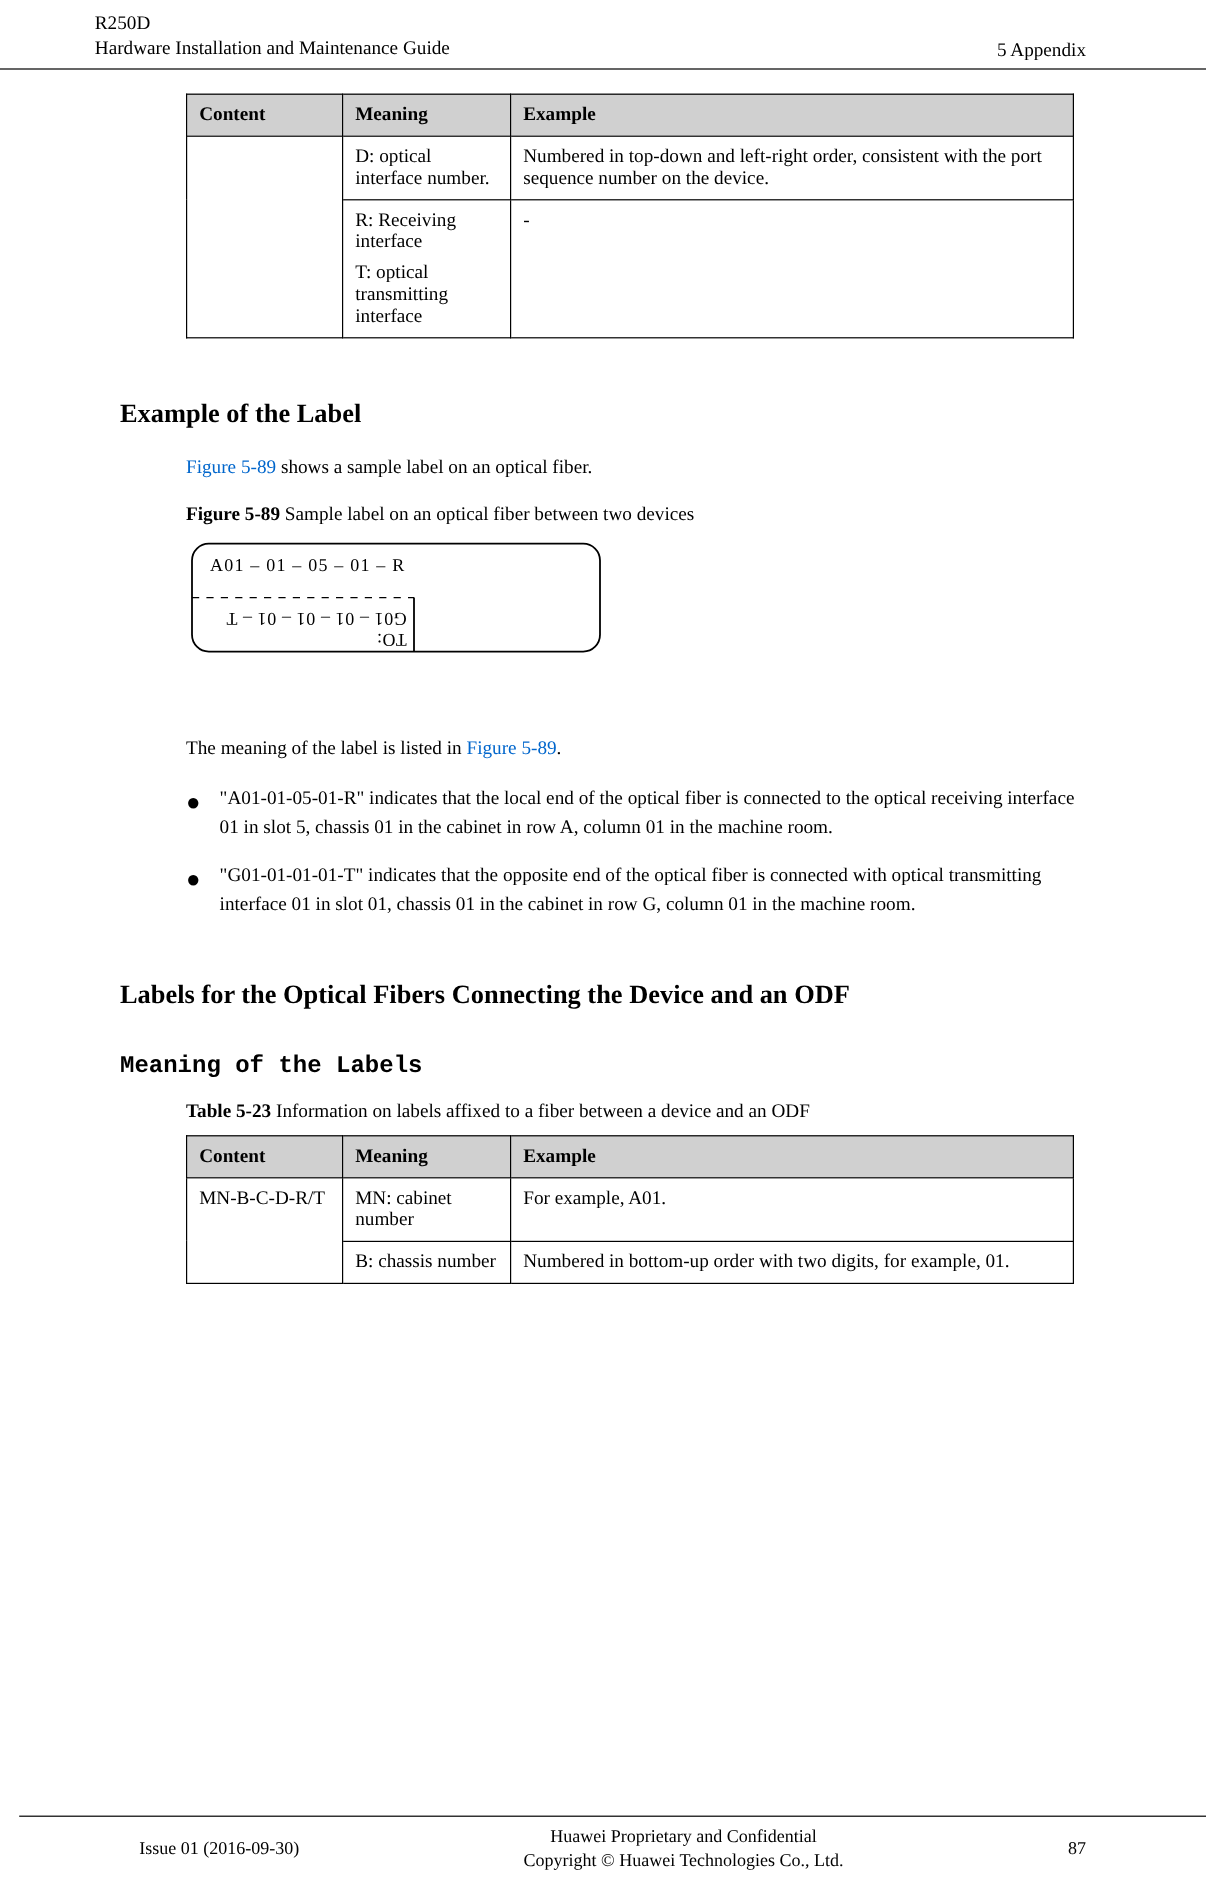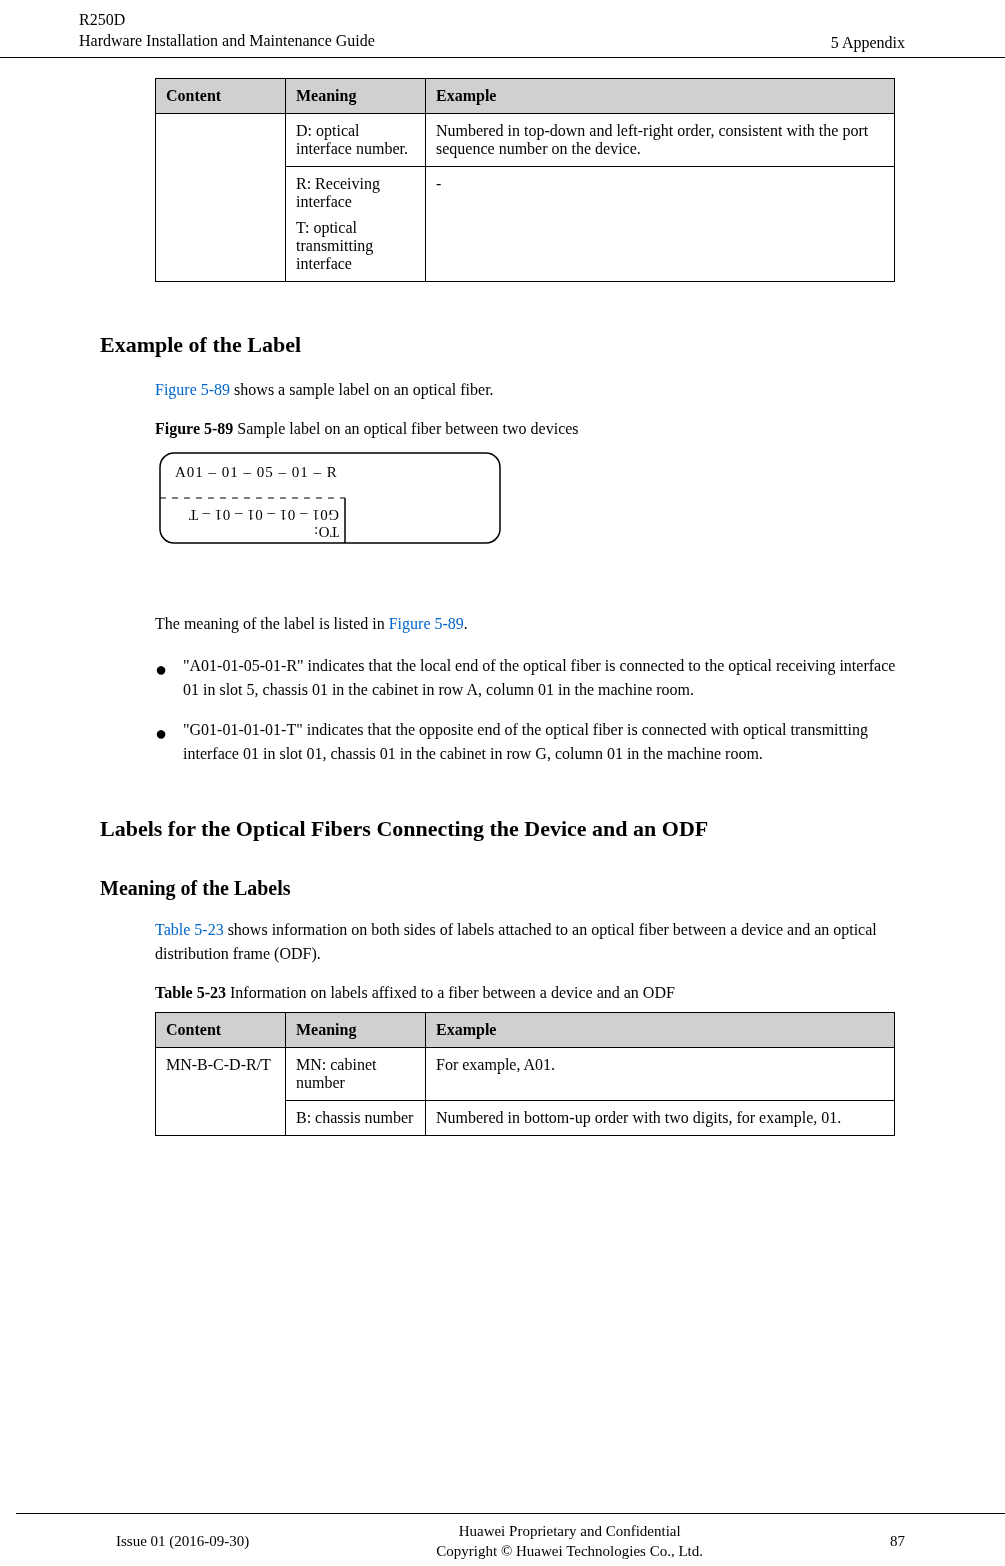--- a/index.html
+++ b/index.html
@@ -62,21 +62,21 @@
       margin-top: 12px;
     }
     h2 {
       font-family: Georgia, serif;
       font-size: 22px;
       font-weight: bold;
       margin-top: 50px;
       margin-bottom: 20px;
     }
     h3 {
-      font-family: Liberation Serif, serif;
+      font-family: Liberation Mono, monospace;
       font-size: 20px;
       font-weight: bold;
       margin-top: 35px;
       margin-bottom: 18px;
     }
     .para {
       margin-left: 55px;
       font-size: 16px;
       line-height: 1.5;
       margin-bottom: 18px;
@@ -207,23 +207,20 @@
 
   <div class="bullet-item">
     <span class="bullet-dot">●</span>
     <span class="bullet-text">"G01-01-01-01-T" indicates that the opposite end of the optical fiber is connected with optical transmitting interface 01 in slot 01, chassis 01 in the cabinet in row G, column 01 in the machine room.</span>
   </div>
 
   <h2>Labels for the Optical Fibers Connecting the Device and an ODF</h2>
 
   <h3>Meaning of the Labels</h3>
 
-  <p class="para">
-    <span class="xref">Table 5-23</span><span> shows information on both sides of labels attached to an optical fiber between a device and an optical distribution frame (ODF).</span>
-  </p>
 
   <p class="figure-caption">
     <b>Table 5-23</b><span> Information on labels affixed to a fiber between a device and an ODF</span>
   </p>
 
   <table>
     <tbody>
         <tr>
       <th class="col-content">Content</th>
       <th class="col-meaning">Meaning</th>

